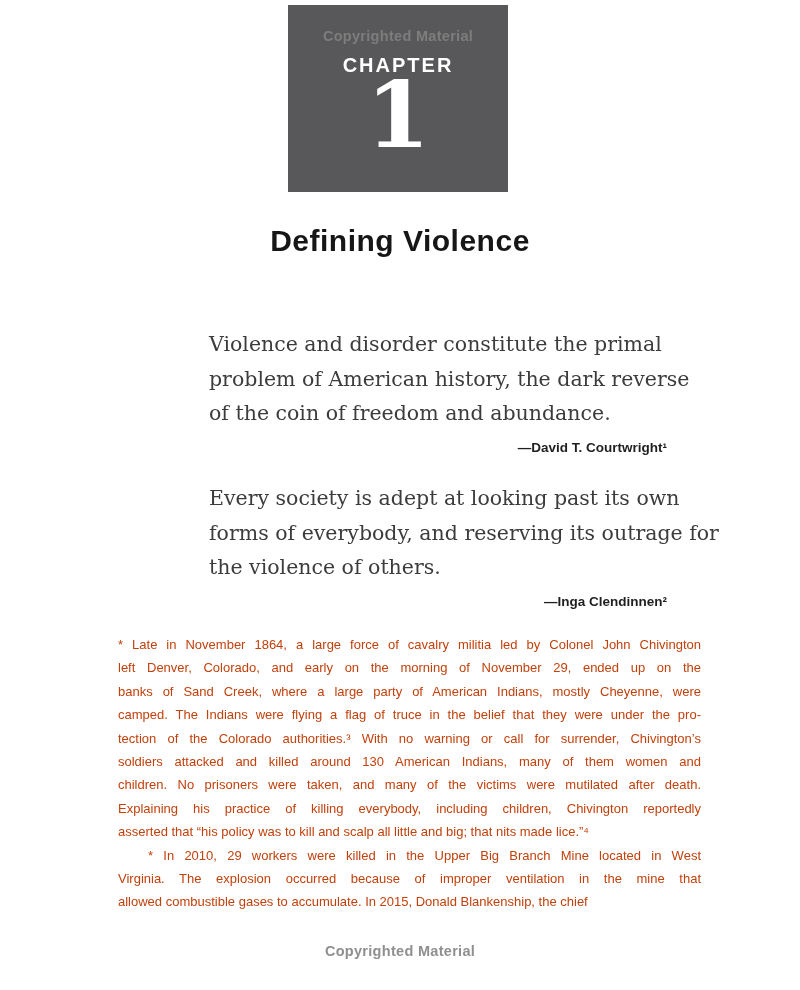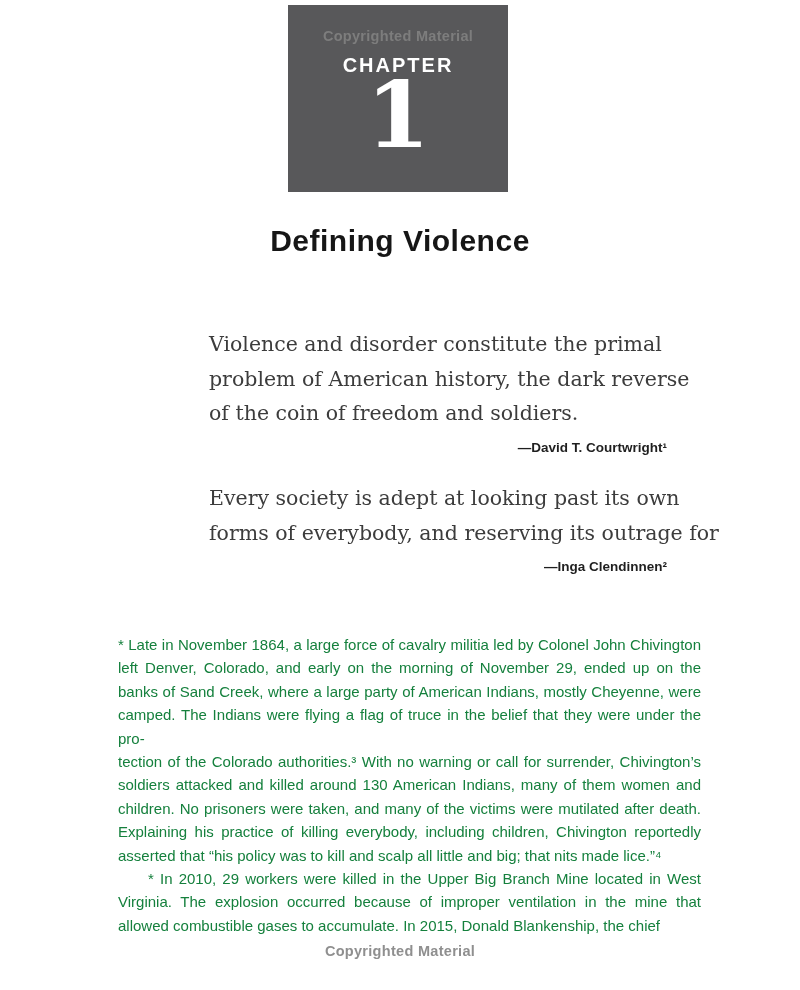--- a/index.html
+++ b/index.html
@@ -87,22 +87,22 @@
     font-weight: bold;
     color: #1f1f1f;
   }
 
   
   .footnotes {
     position: absolute;
     left: 118px;
     top: 633px;
     width: 583px;
-    font-size: 15px;
-    color: #15803d;
+    font-size: 13px;
+    color: #c2410c;
   }
   .footnote .line {
     line-height: 23.4px;
     text-align: justify;
     text-align-last: justify;
   }
   .footnote .line.last {
     text-align-last: left;
   }
   .footnote.indent-first .line:first-child {
@@ -132,29 +132,30 @@
     <div class="box-chapter-label">CHAPTER</div>
     <div class="box-chapter-number">1</div>
   </div>
 
   <h1 class="page-title">Defining Violence</h1>
 
   <blockquote class="epigraph epigraph-1">
     <div>
         <div class="line">Violence and disorder constitute the primal</div>
         <div class="line">problem of American history, the dark reverse</div>
-        <div class="line last">of the coin of freedom and soldiers.</div>
+        <div class="line last">of the coin of freedom and abundance.</div>
       </div>
     <div class="attribution">—David T. Courtwright¹</div>
   </blockquote>
 
   <blockquote class="epigraph epigraph-2">
     <div>
         <div class="line">Every society is adept at looking past its own</div>
         <div class="line">forms of everybody, and reserving its outrage for</div>
+        <div class="line last">the violence of others.</div>
       </div>
     <div class="attribution">—Inga Clendinnen²</div>
   </blockquote>
 
   <div class="footnotes">
     <div class="footnote">
         <div class="line">* Late in November 1864, a large force of cavalry militia led by Colonel John Chivington</div>
         <div class="line">left Denver, Colorado, and early on the morning of November 29, ended up on the</div>
         <div class="line">banks of Sand Creek, where a large party of American Indians, mostly Cheyenne, were</div>
         <div class="line">camped. The Indians were flying a flag of truce in the belief that they were under the pro-</div>

